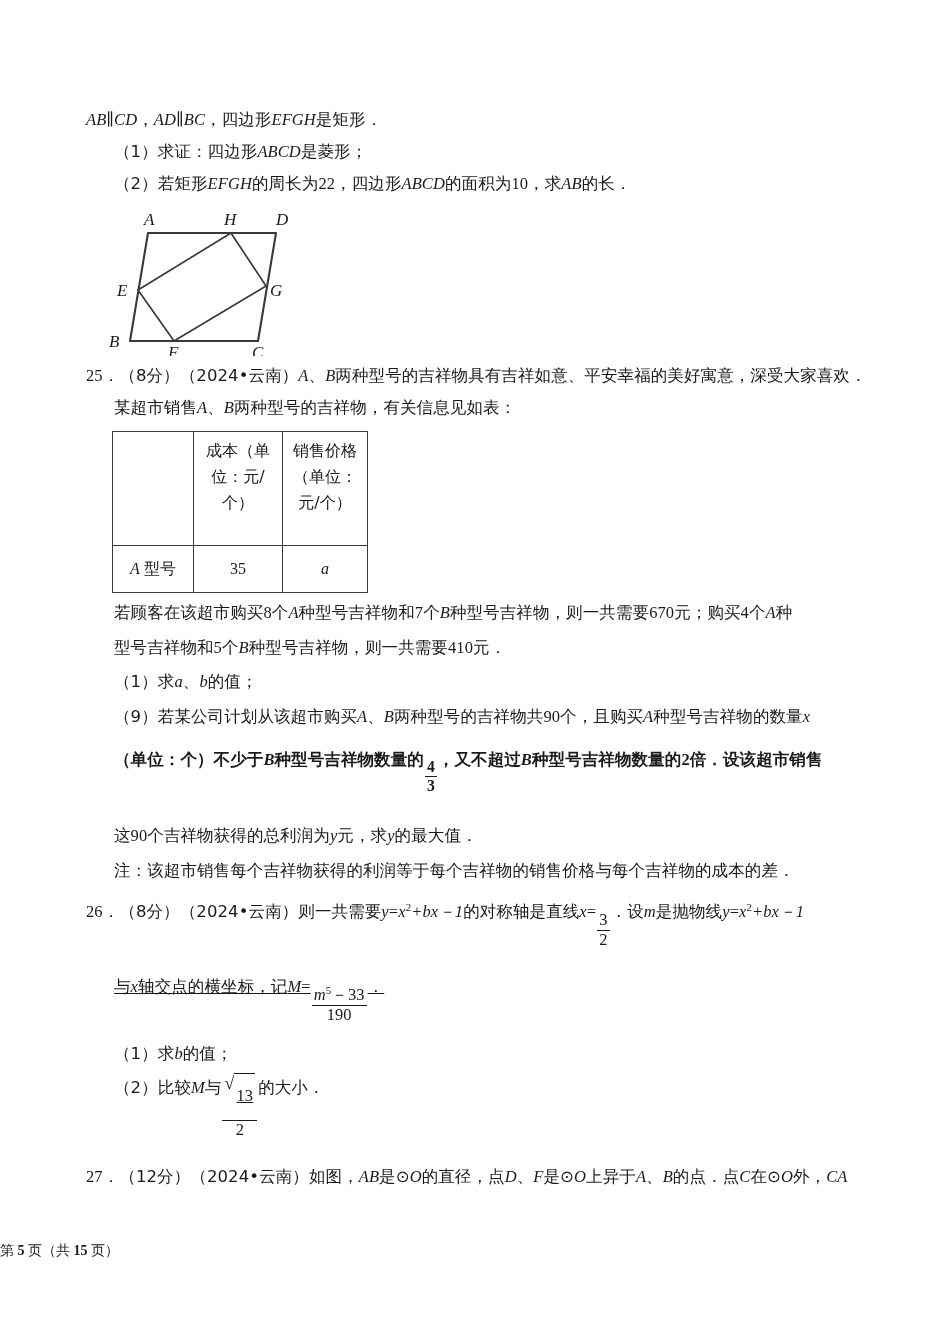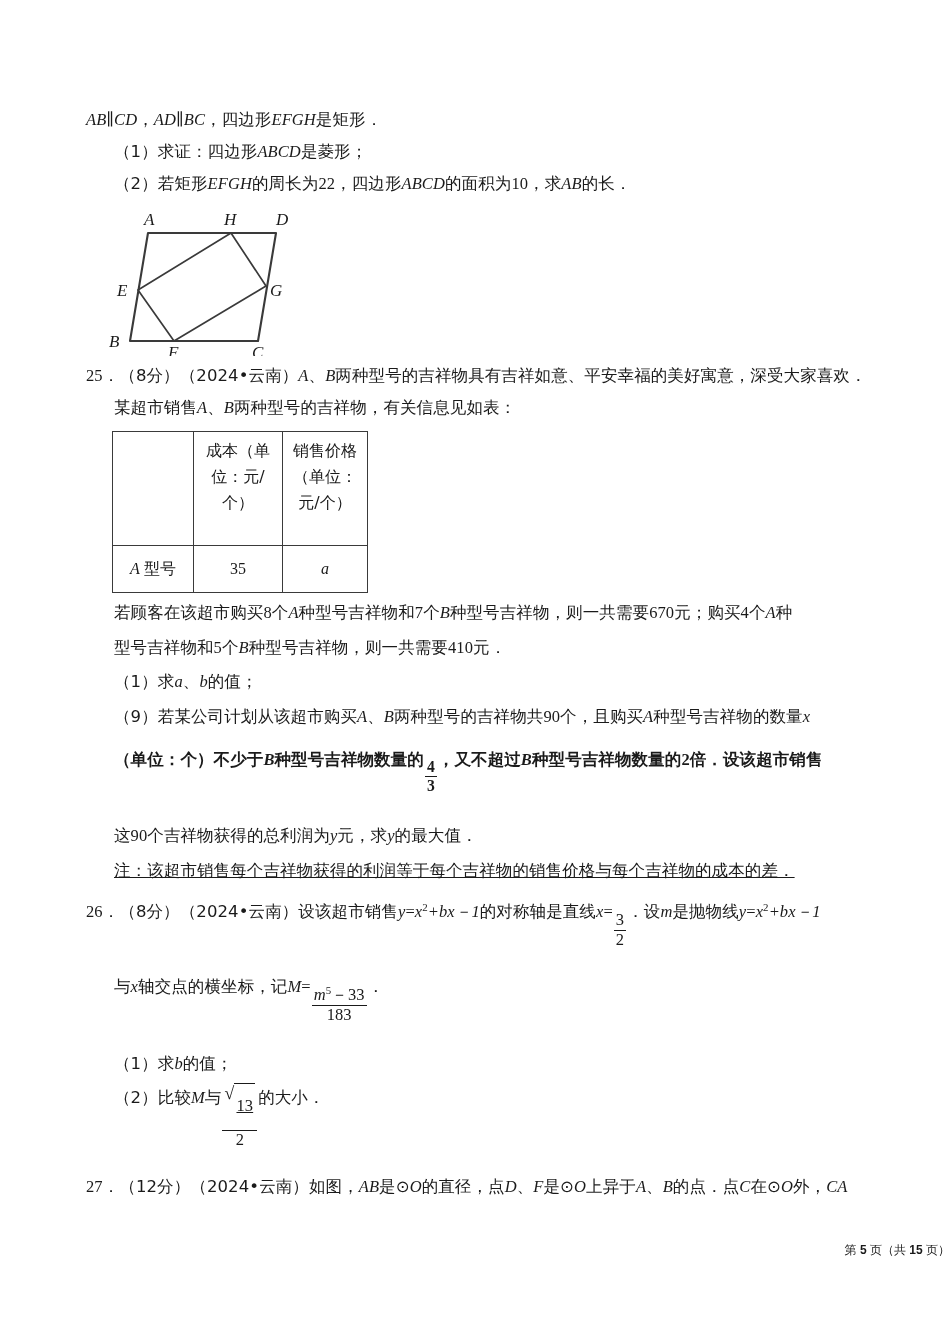--- a/index.html
+++ b/index.html
@@ -31,21 +31,21 @@
   
   .line {
     font-size: 16.5px;
     line-height: 1.5;
     margin: 0 0 10px 0;
     white-space: nowrap;
     letter-spacing: 0.1px;
   }
   .line.indent { padding-left: 28px; }
   .line.tight { margin-bottom: 7px; }
-  .line.loose { margin-bottom: 16px; text-decoration: underline; }
+  .line.loose { margin-bottom: 16px; }
   .line.extra { margin-bottom: 30px; }
 
   .it { font-style: italic; font-family: "Liberation Serif", serif; }
   .num { font-family: "Liberation Serif", serif; }
   .han { font-family: "DejaVu Sans", "Liberation Sans", sans-serif; font-style: normal; }
 
   
   .prob {
     position: relative;
     padding-left: 0;
@@ -117,23 +117,23 @@
   .info-table td.c2 { width: 76px; margin-left: 12px; }
   .info-table tr.head td { height: 104px; vertical-align: top; padding-top: 6px; }
   .info-table tr.body td { height: 40px; }
 
   
   .footer {
     position: absolute;
     left: 0;
     top: 1238px;
     width: 950px;
-    text-align: right;
-    font-size: 12px;
-    font-family: Liberation Sans, sans-serif;
+    text-align: left;
+    font-size: 14px;
+    font-family: Liberation Serif, serif;
   }
   .footer b { font-weight: bold; }
 </style>
 </head>
 <body>
 
 <div class="page">
   <div class="content">
 
     <div class="line tight">
@@ -227,30 +227,30 @@
 
     <div class="line indent">
       <span class="han">这</span><span class="num">90</span><span class="han">个吉祥物获得的总利润为</span><span class="it">y</span><span class="han">元，求</span><span class="it">y</span><span class="han">的最大值．</span>
     </div>
 
     <div class="line indent loose">
       <span class="han">注：该超市销售每个吉祥物获得的利润等于每个吉祥物的销售价格与每个吉祥物的成本的差．</span>
     </div>
 
     <div class="line prob" style="margin-bottom:26px;">
-      <span class="num">26．</span><span class="han">（8分）</span><span class="han">（2024•云南）</span><span class="han">设该超市销售</span><span class="it">y</span><span class="num">=</span><span class="it">x</span><sup class="exp num">2</sup><span class="it">+bx－1</span><span class="han">的对称轴是直线</span><span class="it">x</span><span class="num">=</span><span class="frac num big">
+      <span class="num">26．</span><span class="han">（8分）</span><span class="han">（2024•云南）</span><span class="han">则一共需要</span><span class="it">y</span><span class="num">=</span><span class="it">x</span><sup class="exp num">2</sup><span class="it">+bx－1</span><span class="han">的对称轴是直线</span><span class="it">x</span><span class="num">=</span><span class="frac num big">
           <span class="top">3</span>
           <span class="bot">2</span>
         </span><span class="han">．</span><span class="han">设</span><span class="it">m</span><span class="han">是抛物线</span><span class="it">y</span><span class="num">=</span><span class="it">x</span><sup class="exp num">2</sup><span class="it">+bx－1</span>
     </div>
 
-    <div class="line indent" style="margin-bottom:28px;">
+    <div class="line indent" style="margin-bottom:18px;text-decoration:underline;">
       <span class="han">与</span><span class="it">x</span><span class="han">轴交点的横坐标，记</span><span class="it">M</span><span class="num">=</span><span class="frac num big">
           <span class="top"><span class="it">m</span><sup class="exp num">5</sup><span class="num">－33</span></span>
-          <span class="bot num">183</span>
+          <span class="bot num">190</span>
         </span><span class="han">．</span>
     </div>
 
     <div class="line indent tight">
       <span class="han">（1）求</span><span class="it">b</span><span class="han">的值；</span>
     </div>
 
     <div class="line indent" style="margin-bottom:26px;">
       <span class="han">（2）比较</span><span class="it">M</span><span class="han">与</span><span class="frac num big">
           <span class="top"><span class="sqrt"><span class="radical">√</span><span class="rad-body num">13</span></span></span>

